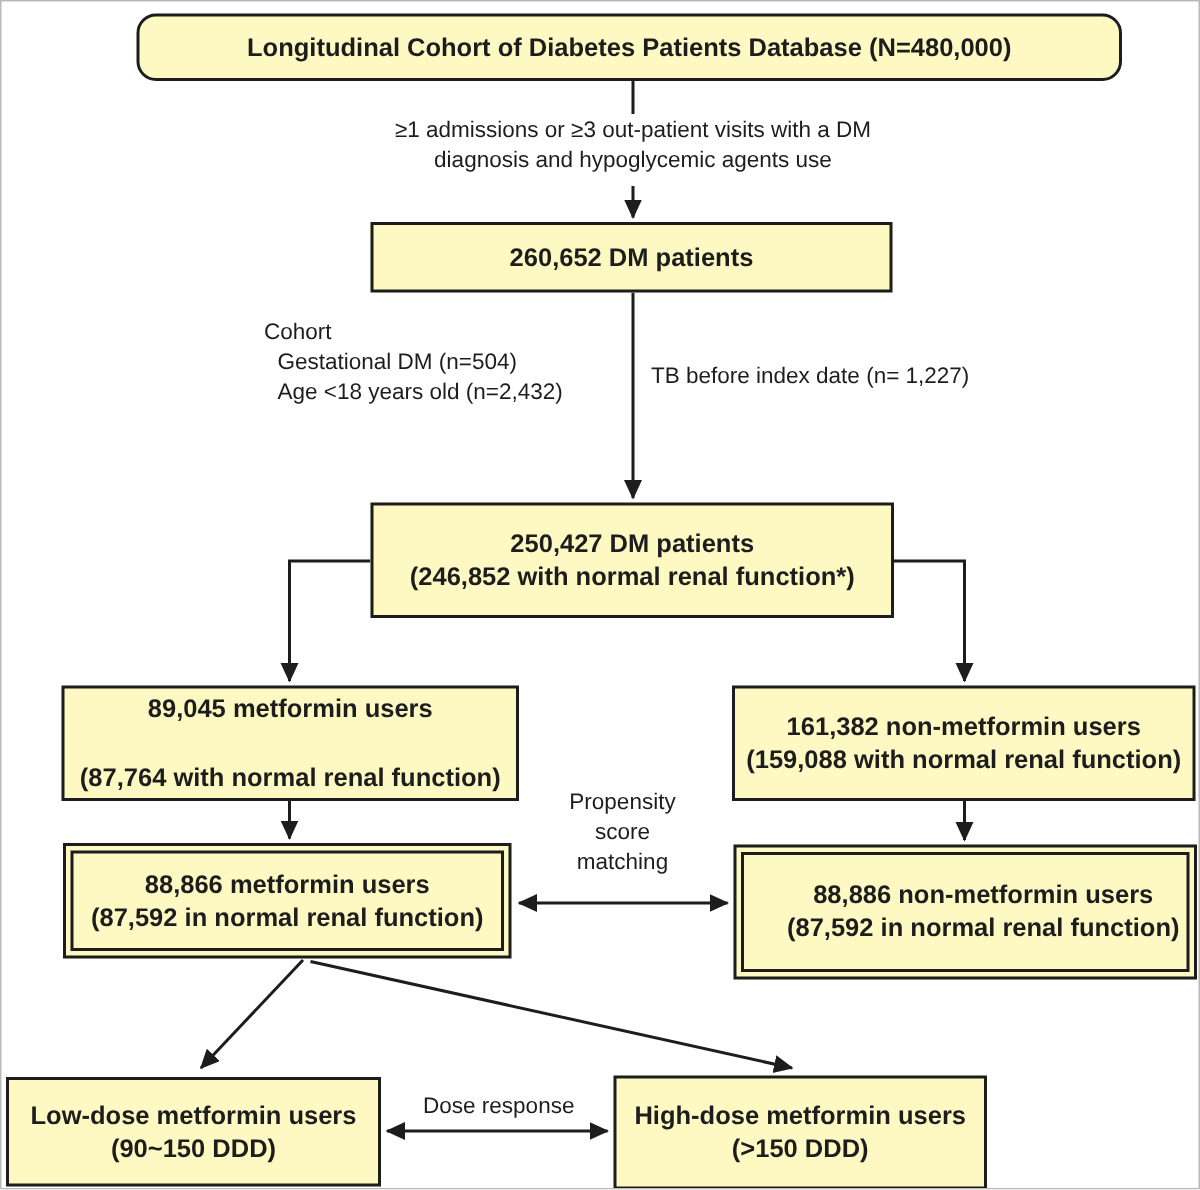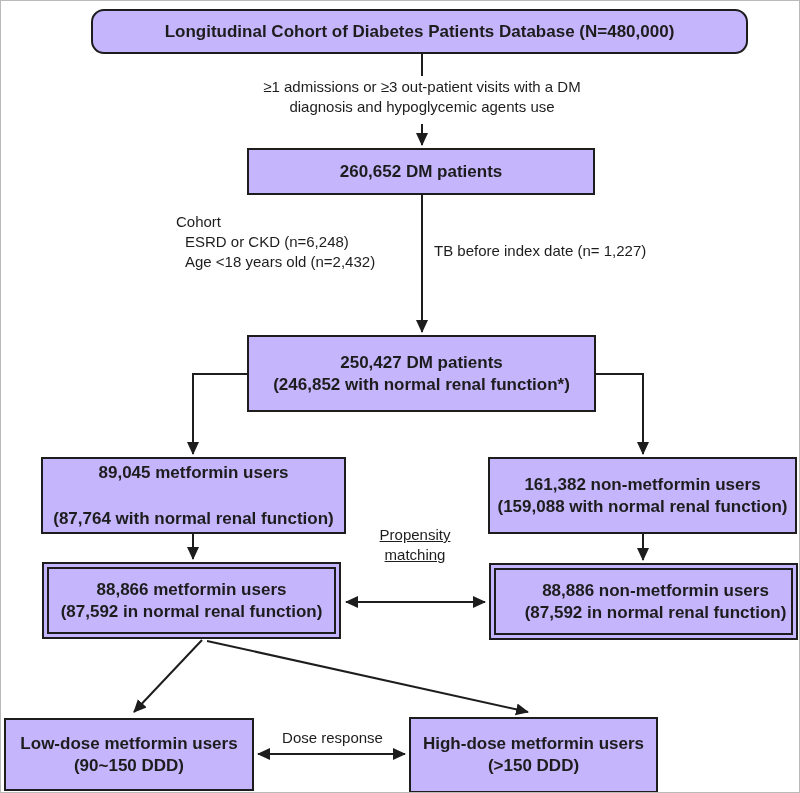--- a/index.html
+++ b/index.html
@@ -23,21 +23,21 @@
   }
   .connectors line, .connectors polyline {
     stroke: #1d1d1d;
     stroke-width: 2;
     fill: none;
   }
 
   .box {
     position: absolute;
     border: 2px solid #1d1d1d;
-    background: #c4b5fd;
+    background: #fef9c3;
     display: flex;
     flex-direction: column;
     justify-content: center;
     align-items: center;
     text-align: center;
     font-weight: bold;
     font-size: 17px;
     line-height: 1.28;
     padding: 2px 4px;
   }
@@ -56,23 +56,23 @@
 
   
   #b-cohort   { left: 90px;  top: 8px;   width: 657px; height: 45px; }
   #n-criteria { left: 221px; top: 76px;  width: 400px; }
   #b-dm       { left: 246px; top: 147px; width: 348px; height: 47px; }
   #n-exclude  { left: 175px; top: 211px; }
   #n-tb       { left: 433px; top: 240px; }
   #b-dm2      { left: 246px; top: 334px; width: 349px; height: 77px; }
   #b-met      { left: 40px;  top: 456px; width: 305px; height: 77px; gap: 24px; }
   #b-nonmet   { left: 487px; top: 456px; width: 309px; height: 77px; }
-  #n-psm      { left: 352px; top: 524px; width: 124px; text-decoration: underline; }
+  #n-psm      { left: 352px; top: 524px; width: 124px; }
   #b-met-m    { left: 41px;  top: 561px; width: 299px; height: 77px; }
-  #b-nonmet-m { left: 488px; top: 562px; width: 309px; height: 77px; padding-left: 28px; }
+  #b-nonmet-m { left: 488px; top: 562px; width: 309px; height: 90px; padding-left: 28px; }
   #b-low      { left: 3px;   top: 717px; width: 250px; height: 73px; }
   #b-high     { left: 408px; top: 716px; width: 249px; height: 76px; }
   #n-dose1    { left: 261px; top: 727px; width: 141px; }
   #n-dose2    { left: 261px; top: 757px; width: 141px; }
 </style>
 </head>
 <body>
 
 <div class="figure">
 
@@ -114,21 +114,21 @@
     <div>≥1 admissions or ≥3 out-patient visits with a DM</div>
     <div>diagnosis and hypoglycemic agents use</div>
   </div>
 
   <div id="b-dm" class="box">
     <div>260,652 DM patients</div>
   </div>
 
   <div id="n-exclude" class="note">
     <div>Cohort</div>
-    <div class="indent">ESRD or CKD (n=6,248)</div>
+    <div class="indent">Gestational DM (n=504)</div>
     <div class="indent">Age &lt;18 years old (n=2,432)</div>
   </div>
 
   <div id="n-tb" class="note">
     <div>TB before index date (n= 1,227)</div>
   </div>
 
   <div id="b-dm2" class="box">
     <div>250,427 DM patients</div>
     <div>(246,852 with normal renal function*)</div>
@@ -139,20 +139,21 @@
     <div>(87,764 with normal renal function)</div>
   </div>
 
   <div id="b-nonmet" class="box">
     <div>161,382 non-metformin users</div>
     <div>(159,088 with normal renal function)</div>
   </div>
 
   <div id="n-psm" class="note center">
     <div>Propensity</div>
+    <div>score</div>
     <div>matching</div>
   </div>
 
   <div id="b-met-m" class="box double">
     <div>88,866 metformin users</div>
     <div>(87,592 in normal renal function)</div>
   </div>
 
   <div id="b-nonmet-m" class="box double">
     <div>88,886 non-metformin users</div>

